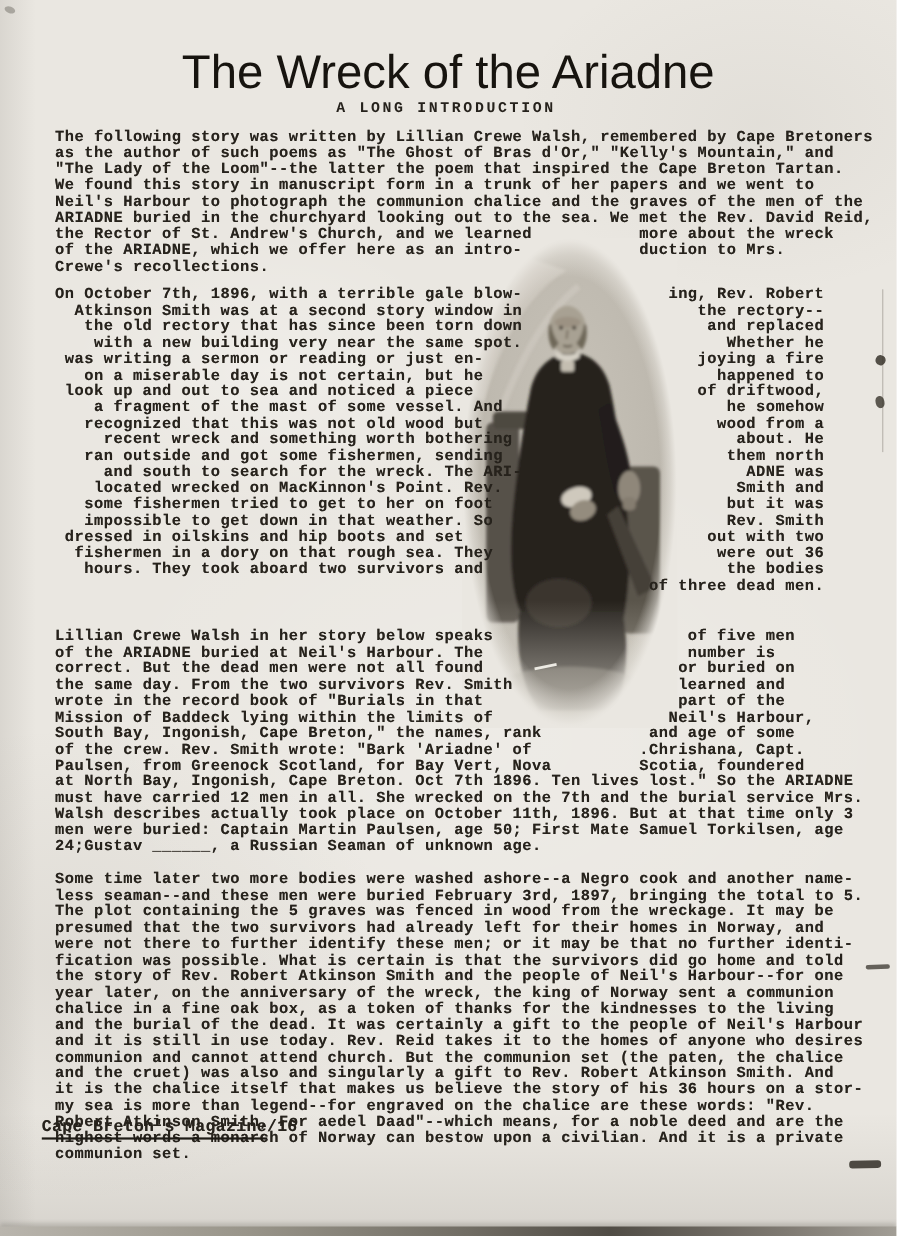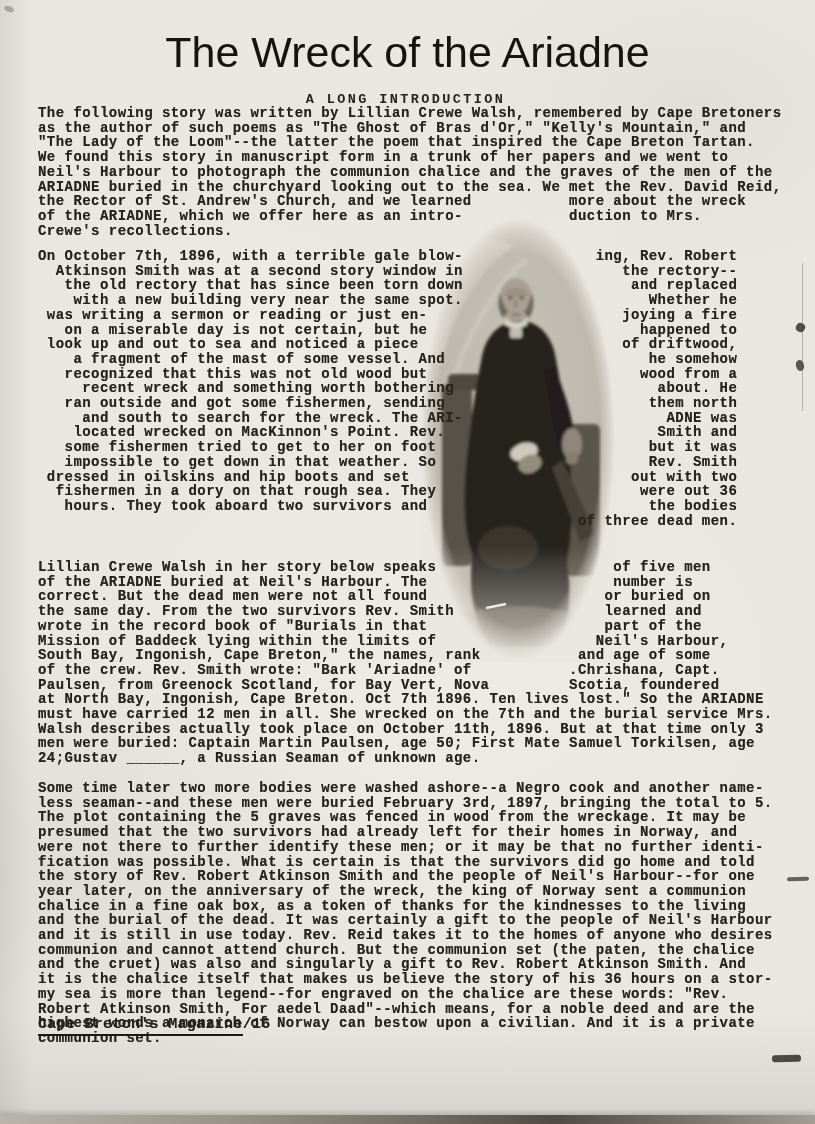--- a/index.html
+++ b/index.html
@@ -18,34 +18,34 @@
     background:
       radial-gradient(ellipse 320px 220px at 85% 10%, rgba(120,114,104,0.07), transparent 70%),
       radial-gradient(ellipse 420px 300px at 8% 78%, rgba(118,112,102,0.09), transparent 72%),
       radial-gradient(ellipse 260px 180px at 30% 30%, rgba(255,255,255,0.28), transparent 70%),
       radial-gradient(ellipse 500px 380px at 55% 60%, rgba(255,255,255,0.18), transparent 75%),
       linear-gradient(90deg, rgba(96,91,83,0.12), rgba(96,91,83,0) 4%),
       linear-gradient(180deg, rgba(96,91,83,0) 90%, rgba(96,91,83,0.14) 100%),
       var(--paper);
   }
   .title{
-    position:absolute;left:0;right:0;top:28px;
+    position:absolute;left:0;right:0;top:42px;
     text-align:center;
     font-family:"Liberation Sans", sans-serif;
     font-size:43px;font-weight:500;letter-spacing:0px;
     color:var(--title-ink);
   }
   .subtitle{
     position:absolute;left:0;right:4px;top:92px;
     text-align:center;
     font-weight:700;font-size:13.5px;letter-spacing:2.4px;
     color:var(--ink);
   }
   pre.block{
-    position:absolute;left:38px;margin:0;
+    position:absolute;left:38px;margin:12px;
     font-family:"Liberation Mono", monospace;
     font-weight:700;
     font-size:14px;line-height:14.7px;letter-spacing:0.45px;
     color:var(--ink);
     white-space:pre;
     text-shadow:0 0 0.5px rgba(44,38,30,0.55);
   }
   #para1{top:106px;}
   #para2{top:249px;text-align:right;}
   #para3{top:560px;}

